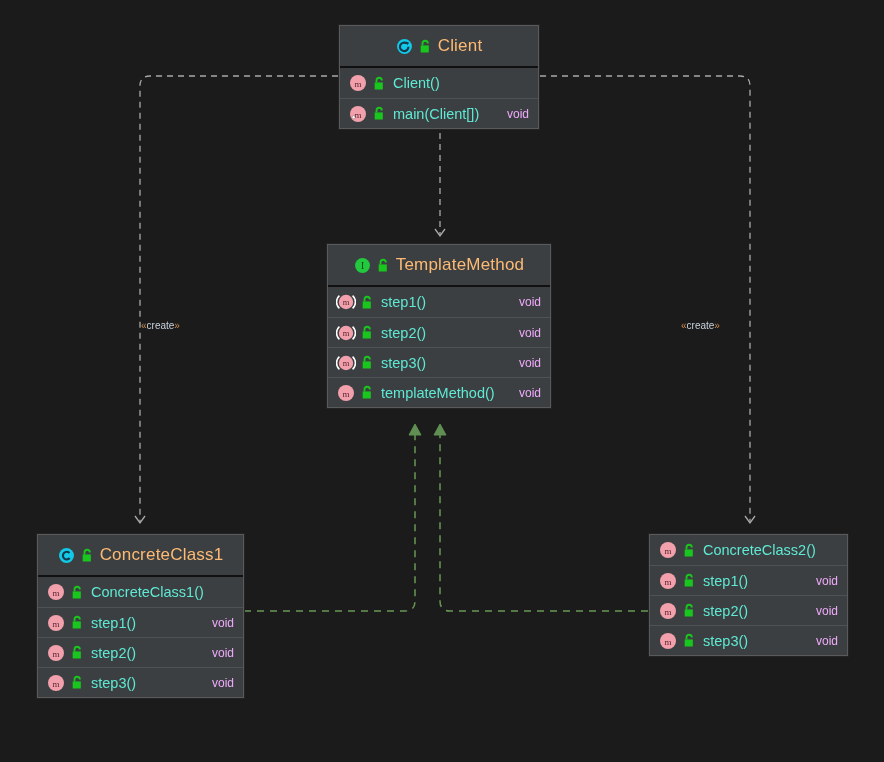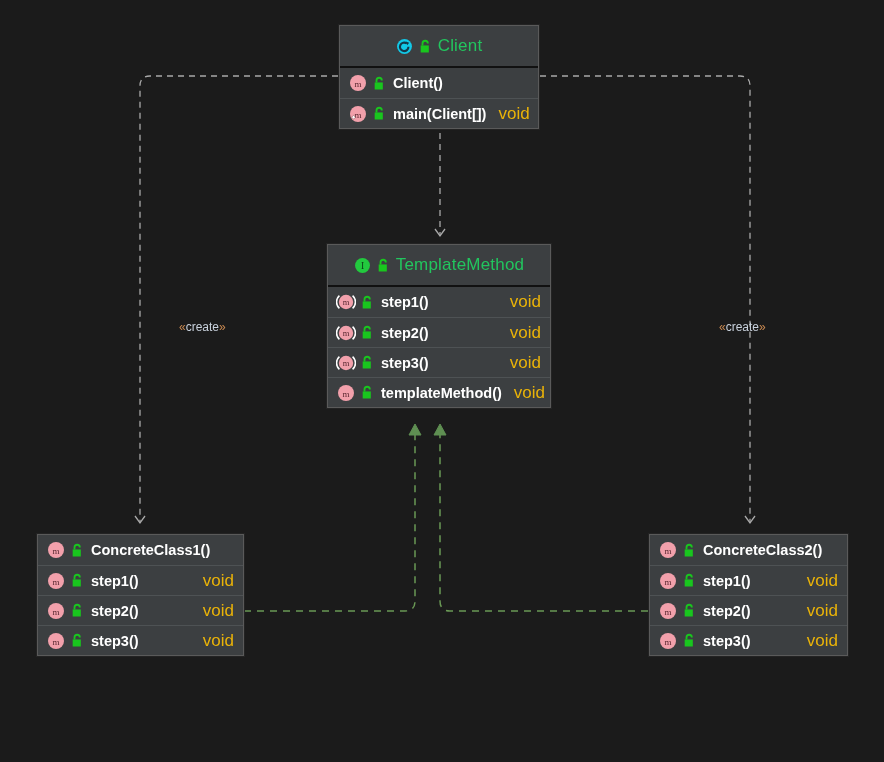--- a/index.html
+++ b/index.html
@@ -32,59 +32,57 @@
     display: flex;
     align-items: center;
     justify-content: center;
     gap: 6px;
     height: 42px;
     background: #3c3f41;
     border-bottom: 2px solid #111;
     padding: 0 10px;
   }
   .umlhead .title {
-    color: #22c55e;
+    color: #fdba74;
     font-size: 17px;
     letter-spacing: .2px;
     white-space: nowrap;
   }
   .umlrow {
     display: flex;
     align-items: center;
     height: 30px;
     padding: 0 9px 0 8px;
     border-top: 1px solid #4e5254;
     background: #3c3f41;
   }
   .umlrow.first { border-top: none; }
   .umlrow .mname {
-    color: #ffffff;
+    color: #5eead4;
     font-size: 14.5px;
     margin-left: 7px;
     white-space: nowrap;
-    font-weight: bold;
   }
   .umlrow .mtype {
-    color: #eab308;
-    font-size: 17px;
+    color: #f0abfc;
+    font-size: 12px;
     margin-left: auto;
     padding-left: 12px;
     white-space: nowrap;
   }
 
   
   .icn { flex: 0 0 auto; display: block; }
 
   
   .stereo {
     position: absolute;
-    font-size: 12px;
+    font-size: 10px;
     color: #c9d2dd;
     white-space: nowrap;
-    margin-left: 38px;
   }
   .stereo .g { color: #cc8b52; }
 </style>
 </head>
 <body>
 
 <div id="canvas">
 
   <svg id="edges" viewBox="0 0 884 762" width="884" height="762">
     <defs>
@@ -222,20 +220,31 @@
       <svg class="icn" width="13" height="15" viewBox="0 0 12 14" style="margin-left:5px;">
         <path d="M3.2 6 V4.1 A2.5 2.5 0 0 1 8.2 4.1" fill="none" stroke="#19c61e" stroke-width="1.7"></path>
         <rect x="1.5" y="6" width="7.6" height="6.6" fill="#19c61e"></rect>
       </svg>
       <span class="mname">templateMethod()</span>
       <span class="mtype">void</span>
     </div>
   </div>
 
   <div class="umlbox" style="left:37px; top:534px; width:207px;">
+    <div class="umlhead">
+      <svg class="icn" width="17" height="17" viewBox="0 0 16 16">
+        <circle cx="8" cy="8" r="7" fill="#12c9e8"></circle>
+        <path d="M10.8 5.6a3.6 3.6 0 1 0 .2 4.8" fill="none" stroke="#15384a" stroke-width="2"></path>
+      </svg>
+      <svg class="icn" width="13" height="15" viewBox="0 0 12 14">
+        <path d="M3.2 6 V4.1 A2.5 2.5 0 0 1 8.2 4.1" fill="none" stroke="#19c61e" stroke-width="1.7"></path>
+        <rect x="1.5" y="6" width="7.6" height="6.6" fill="#19c61e"></rect>
+      </svg>
+      <span class="title">ConcreteClass1</span>
+    </div>
 
     <div class="umlrow first">
       <svg class="icn" width="20" height="20" viewBox="0 0 20 20">
         <circle cx="10" cy="10" r="8" fill="#f2a0ab"></circle>
         <text x="10" y="13.6" font-size="9" font-family="Liberation Serif, serif" fill="#5a2730" text-anchor="middle">m</text>
       </svg>
       <svg class="icn" width="13" height="15" viewBox="0 0 12 14" style="margin-left:5px;">
         <path d="M3.2 6 V4.1 A2.5 2.5 0 0 1 8.2 4.1" fill="none" stroke="#19c61e" stroke-width="1.7"></path>
         <rect x="1.5" y="6" width="7.6" height="6.6" fill="#19c61e"></rect>
       </svg>

